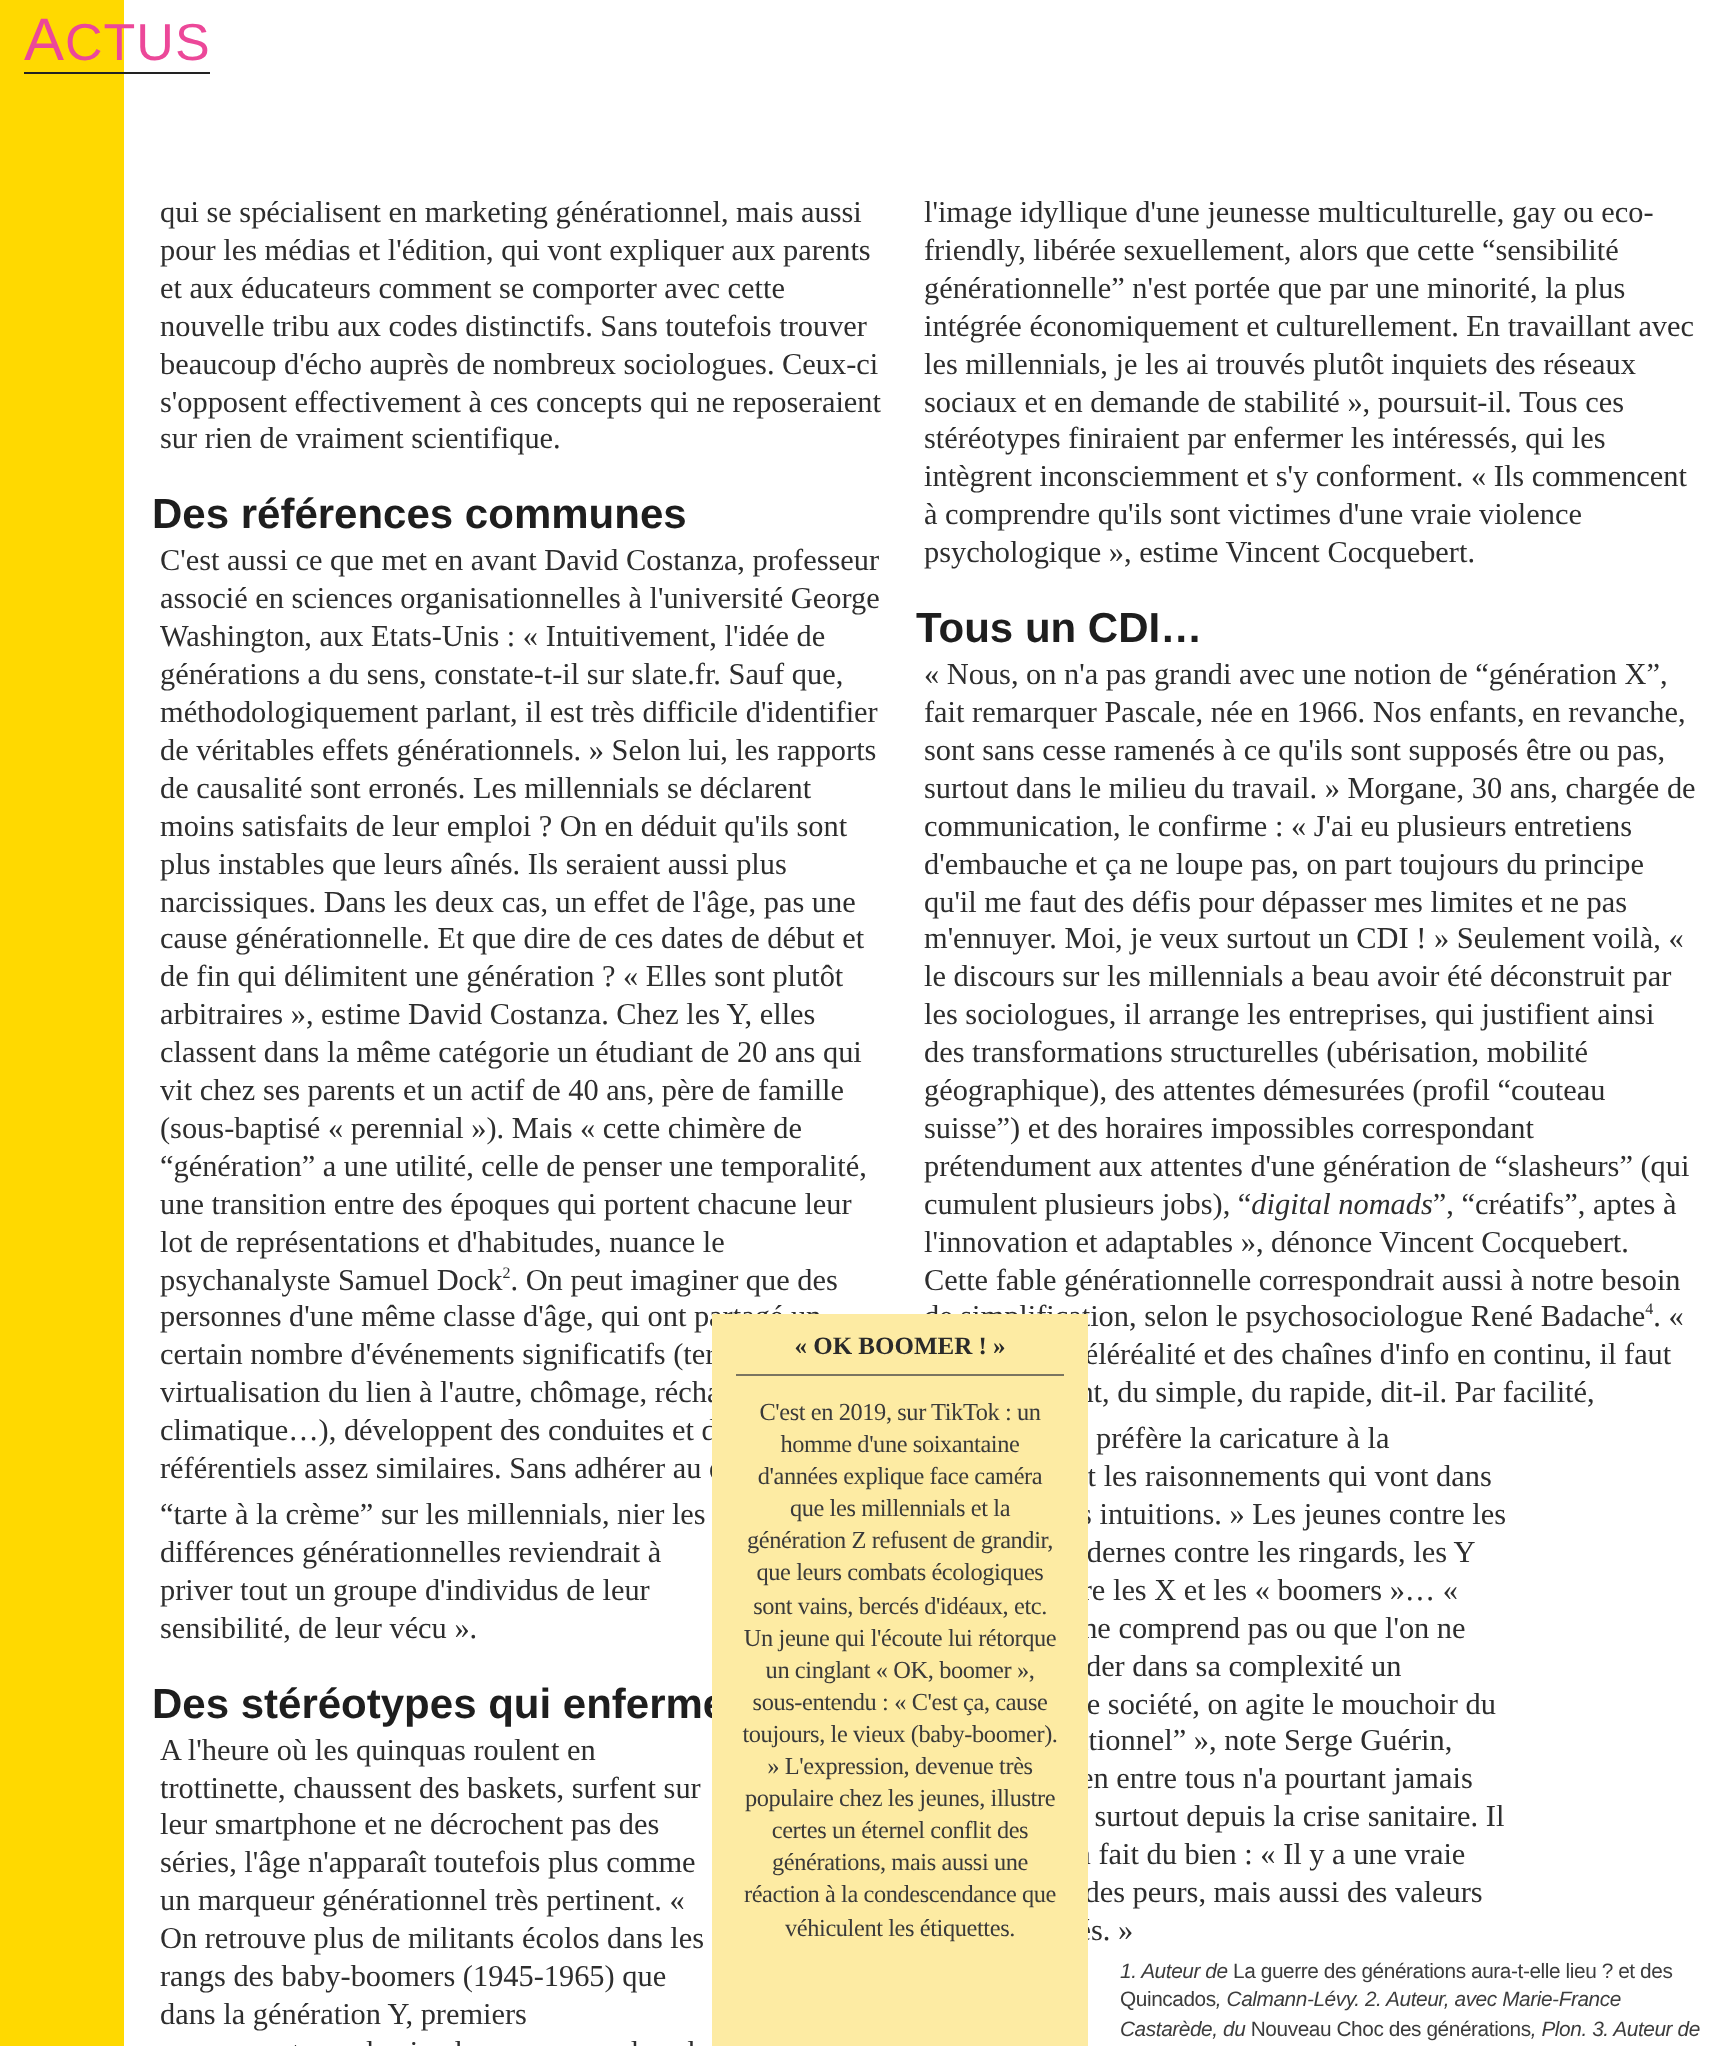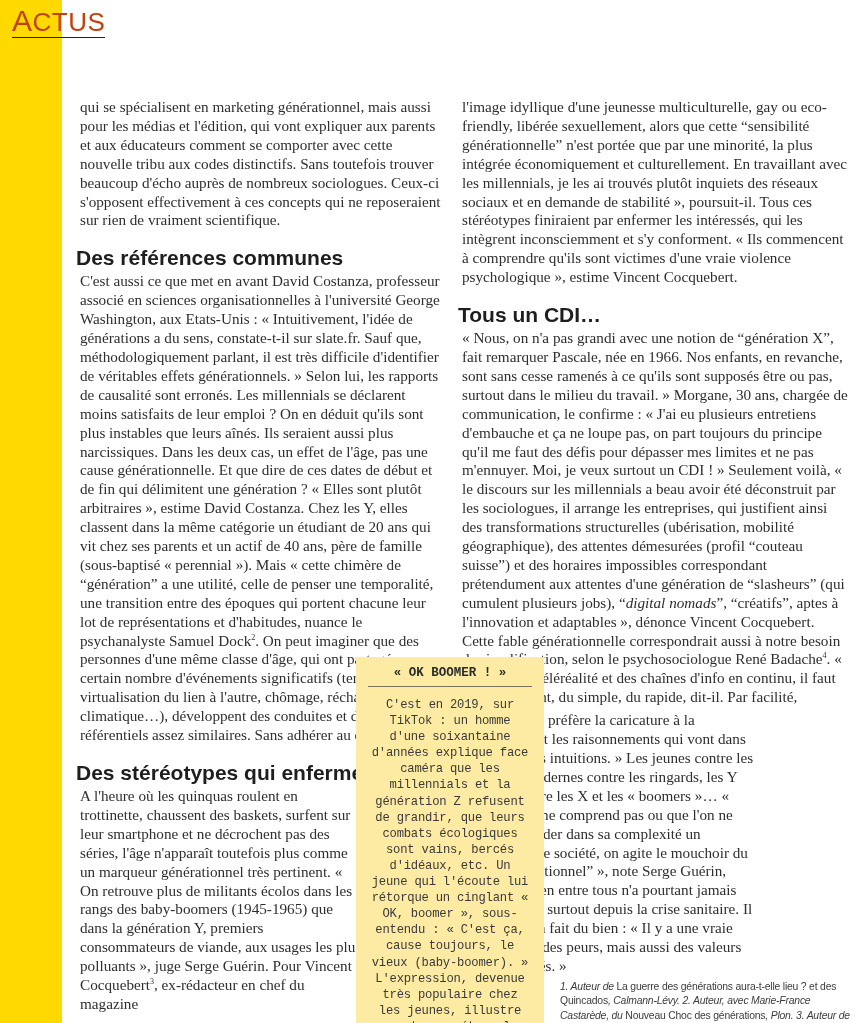--- a/index.html
+++ b/index.html
@@ -4,38 +4,38 @@
 <style>
   html, body { margin: 0; padding: 0; }
   body {
     width: 866px; height: 1023px; position: relative; overflow: hidden;
     background: #ffffff; color: #2b2b2b;
     font-family: "Liberation Serif", "DejaVu Serif", serif;
   }
   .stripe { position: absolute; left: 0; top: 0; width: 62px; height: 1023px; background: #ffd900; }
   .rubric {
     position: absolute; left: 12px; top: 6px; font-family: "Liberation Sans", sans-serif;
-    font-size: 26px; letter-spacing: 0.5px; color: #c2410c; line-height: 30px;
+    font-size: 26px; letter-spacing: 0.5px; color: #ec4899; line-height: 30px;
     border-bottom: 1.5px solid #222; padding-bottom: 0;
   }
   .rubric .big { font-size: 30px; }
   .col { position: absolute; top: 94px; font-size: 15.2px; line-height: 18.9px; color: #2e2e2e; }
   .col-left { left: 76px; width: 370px; }
   .col-right { left: 458px; width: 396px; }
   .col p { margin: 4px; }
   h2 {
     font-family: "Liberation Sans", sans-serif; font-weight: bold;
     font-size: 21px; margin: 0; line-height: 20px; color: #1e1e1e;
   }
   .gap { height: 14px; }
   .narrow { width: 282px; }
   .right-narrow { margin-left: 102px; width: 294px; }
   .box {
     position: absolute; left: 356px; top: 657px; width: 188px; height: 366px;
-    background: #fdeba3; font-family: Liberation Mono, monospace;
+    background: #fdeba3; font-family: Liberation Serif, serif;
     text-align: center; color: #3a3a3a;
   }
   .box-title {
     font-weight: bold; font-size: 12.5px; padding-top: 9px; padding-bottom: 6px;
     margin: 0 12px; border-bottom: 1.5px solid #7a7560; color: #2a2a2a;
   }
   .box-body { font-size: 12.2px; line-height: 16.1px; padding: 10px 14px 0; letter-spacing: -0.2px; }
   .notes {
     font-family: "Liberation Sans", sans-serif; font-style: italic;
     font-size: 10.4px; line-height: 14.6px; color: #3c3c3c; margin-top: 4px; letter-spacing: -0.2px;
@@ -49,20 +49,21 @@
 
 <div class="stripe"></div>
 
 <div class="rubric"><span class="big">A</span><span>CTUS</span></div>
 
 <div class="col col-left">
   <p>qui se spécialisent en marketing générationnel, mais aussi pour les médias et l'édition, qui vont expliquer aux parents et aux éducateurs comment se comporter avec cette nouvelle tribu aux codes distinctifs. Sans toutefois trouver beaucoup d'écho auprès de nombreux sociologues. Ceux-ci s'opposent effectivement à ces concepts qui ne reposeraient sur rien de vraiment scientifique.</p>
   <div class="gap"></div>
   <h2>Des références communes</h2>
   <p><span>C'est aussi ce que met en avant David Costanza, professeur associé en sciences organisationnelles à l'université George Washington, aux Etats-Unis : « Intuitivement, l'idée de générations a du sens, constate-t-il sur slate.fr. Sauf que, méthodologiquement parlant, il est très difficile d'identifier de véritables effets générationnels. » Selon lui, les rapports de causalité sont erronés. Les millennials se déclarent moins satisfaits de leur emploi ? On en déduit qu'ils sont plus instables que leurs aînés. Ils seraient aussi plus narcissiques. Dans les deux cas, un effet de l'âge, pas une cause générationnelle. Et que dire de ces dates de début et de fin qui délimitent une génération ? « Elles sont plutôt arbitraires », estime David Costanza. Chez les Y, elles classent dans la même catégorie un étudiant de 20 ans qui vit chez ses parents et un actif de 40 ans, père de famille (sous-baptisé « perennial »). Mais « cette chimère de “génération” a une utilité, celle de penser une temporalité, une transition entre des époques qui portent chacune leur lot de représentations et d'habitudes, nuance le psychanalyste Samuel Dock</span><sup>2</sup><span>. On peut imaginer que des personnes d'une même classe d'âge, qui ont partagé un certain nombre d'événements significatifs (terrorisme, virtualisation du lien à l'autre, chômage, réchauffement climatique…), développent des conduites et des référentiels assez similaires. Sans adhérer au discours</span></p>
+  <p class="narrow">“tarte à la crème” sur les millennials, nier les différences générationnelles reviendrait à priver tout un groupe d'individus de leur sensibilité, de leur vécu ».</p>
   <div class="gap"></div>
   <h2>Des stéréotypes qui enferment</h2>
   <p class="narrow"><span>A l'heure où les quinquas roulent en trottinette, chaussent des baskets, surfent sur leur smartphone et ne décrochent pas des séries, l'âge n'apparaît toutefois plus comme un marqueur générationnel très pertinent. « On retrouve plus de militants écolos dans les rangs des baby-boomers (1945-1965) que dans la génération Y, premiers consommateurs de viande, aux usages les plus polluants », juge Serge Guérin. Pour Vincent Cocquebert</span><sup>3</sup><span>, ex-rédacteur en chef du magazine </span></p>
 </div>
 
 <div class="col col-right">
   <p>l'image idyllique d'une jeunesse multiculturelle, gay ou eco-friendly, libérée sexuellement, alors que cette “sensibilité générationnelle” n'est portée que par une minorité, la plus intégrée économiquement et culturellement. En travaillant avec les millennials, je les ai trouvés plutôt inquiets des réseaux sociaux et en demande de stabilité », poursuit-il. Tous ces stéréotypes finiraient par enfermer les intéressés, qui les intègrent inconsciemment et s'y conforment. « Ils commencent à comprendre qu'ils sont victimes d'une vraie violence psychologique », estime Vincent Cocquebert.</p>
   <div class="gap"></div>
   <h2>Tous un CDI…</h2>
   <p><span>« Nous, on n'a pas grandi avec une notion de “génération X”, fait remarquer Pascale, née en 1966. Nos enfants, en revanche, sont sans cesse ramenés à ce qu'ils sont supposés être ou pas, surtout dans le milieu du travail. » Morgane, 30 ans, chargée de communication, le confirme : « J'ai eu plusieurs entretiens d'embauche et ça ne loupe pas, on part toujours du principe qu'il me faut des défis pour dépasser mes limites et ne pas m'ennuyer. Moi, je veux surtout un CDI ! » Seulement voilà, « le discours sur les millennials a beau avoir été déconstruit par les sociologues, il arrange les entreprises, qui justifient ainsi des transformations structurelles (ubérisation, mobilité géographique), des attentes démesurées (profil “couteau suisse”) et des horaires impossibles correspondant prétendument aux attentes d'une génération de “slasheurs” (qui cumulent plusieurs jobs), “</span><span class="it">digital nomads</span><span>”, “créatifs”, aptes à l'innovation et adaptables », dénonce Vincent Cocquebert. Cette fable générationnelle correspondrait aussi à notre besoin de simplification, selon le psychosociologue René Badache</span><sup>4</sup><span>. « A l'ère de la téléréalité et des chaînes d'info en continu, il faut du divertissant, du simple, du rapide, dit-il. Par facilité,</span></p>

